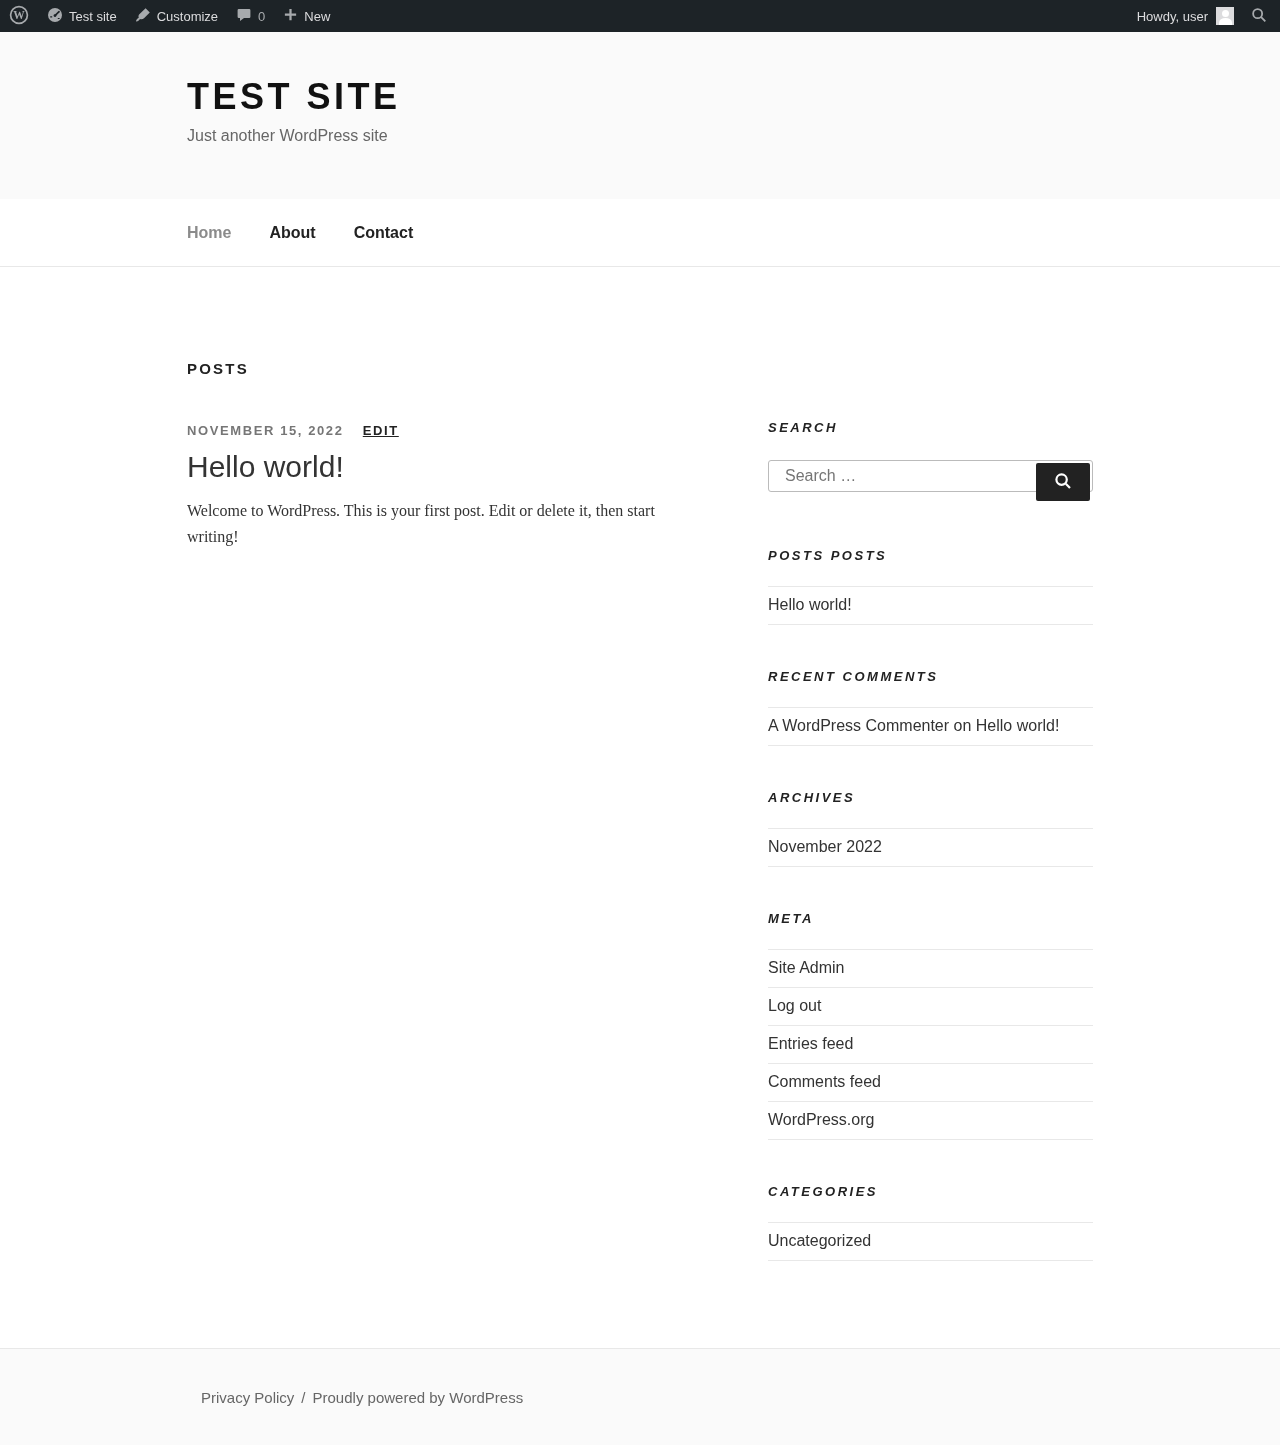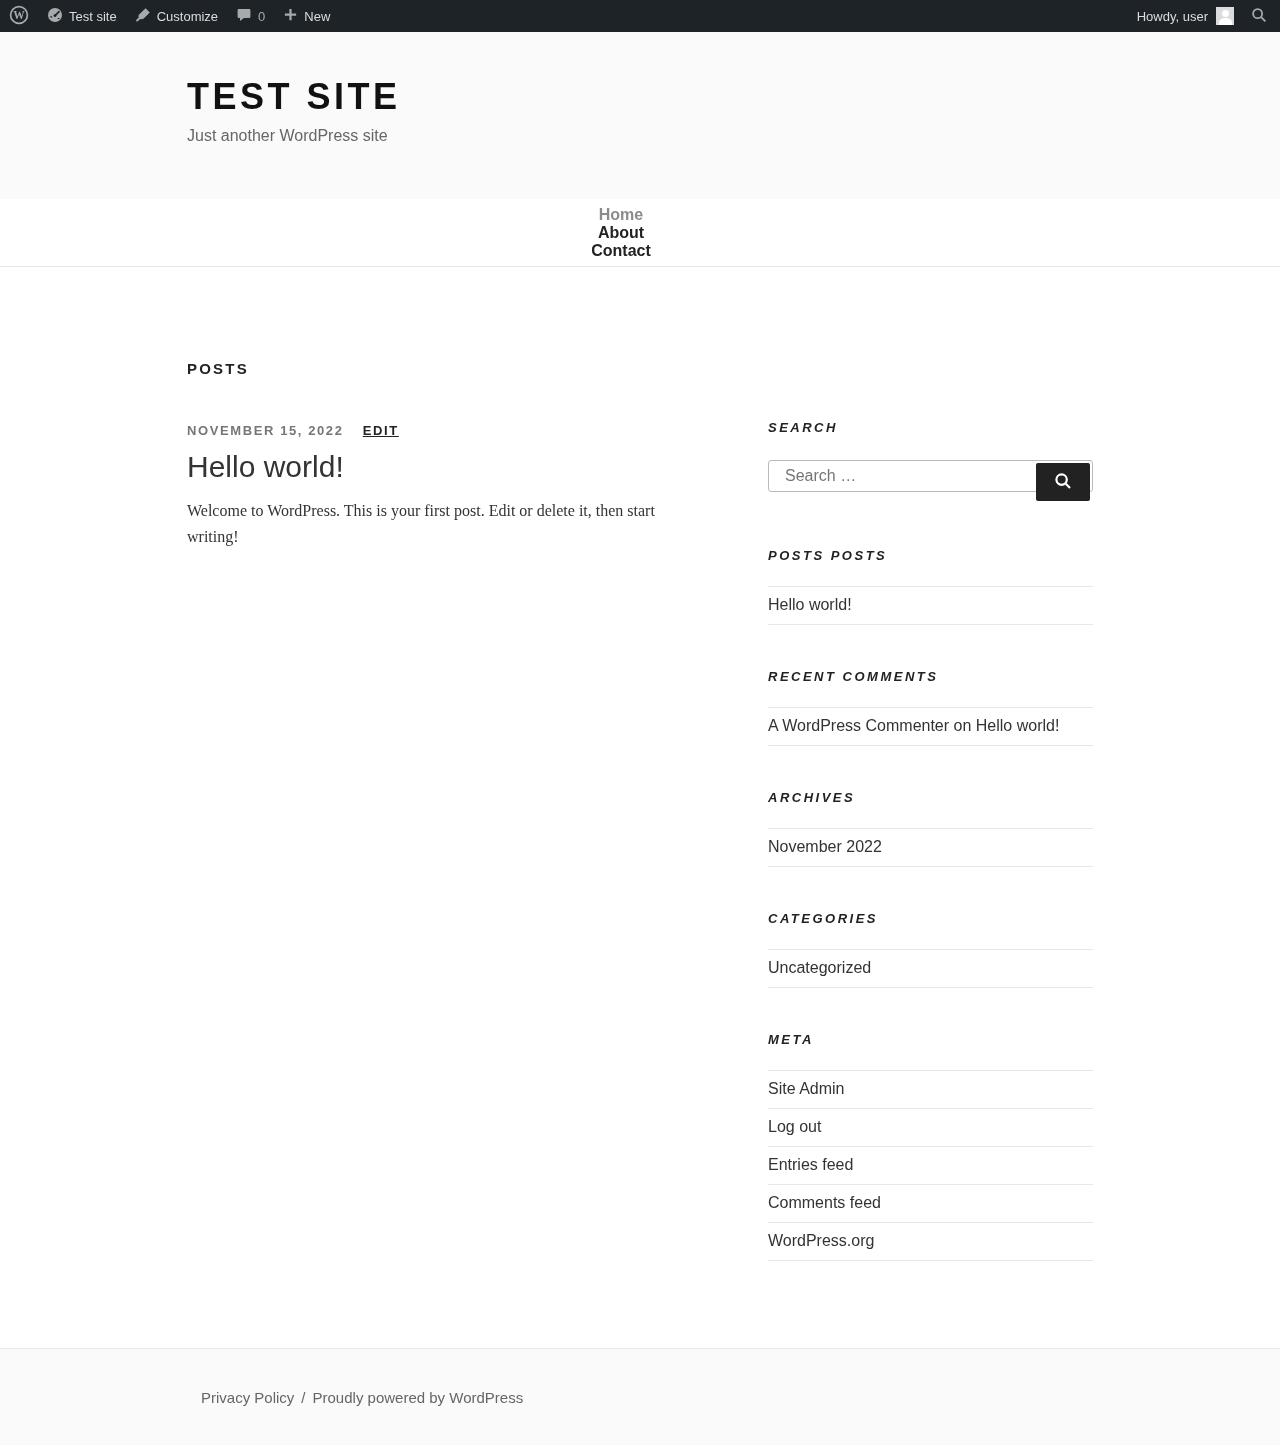--- a/index.html
+++ b/index.html
@@ -65,21 +65,21 @@
   .site-tagline { margin-top: 9px; font-size: 16px; color: #666666; }
 
   
   .site-nav {
     background: #ffffff;
     height: 68px;
     border-bottom: 1px solid #e8e8e8;
     display: flex;
     align-items: center;
   }
-  .site-nav .inner { display: flex; align-items: center; flex-direction: column; }
+  .site-nav .inner { display: flex; align-items: center; }
   .nav-link {
     font-size: 16px;
     font-weight: 700;
     color: #222222;
     margin-right: 38px;
     cursor: pointer;
   }
   .nav-link.current { color: #8b8b8b; }
 
   
@@ -301,37 +301,37 @@
     </section>
 
     <section class="widget">
       <h4 class="widget-title">ARCHIVES</h4>
       <ul>
         <li><a>November 2022</a></li>
       </ul>
     </section>
 
     <section class="widget">
-      <h4 class="widget-title">CATEGORIES</h4>
-      <ul>
-        <li><a>Uncategorized</a></li>
-      </ul>
-    </section>
-
-    <section class="widget">
       <h4 class="widget-title">META</h4>
       <ul>
         <li><a>Site Admin</a></li>
         <li><a>Log out</a></li>
         <li><a>Entries feed</a></li>
         <li><a>Comments feed</a></li>
         <li><a>WordPress.org</a></li>
       </ul>
     </section>
 
+    <section class="widget">
+      <h4 class="widget-title">CATEGORIES</h4>
+      <ul>
+        <li><a>Uncategorized</a></li>
+      </ul>
+    </section>
+
   </aside>
 </div>
 
 <footer class="site-footer">
   <div class="inner">
     <div class="footer-line">
       <a>Privacy Policy</a><span class="footer-sep">/</span><a>Proudly powered by WordPress</a>
     </div>
   </div>
 </footer>

